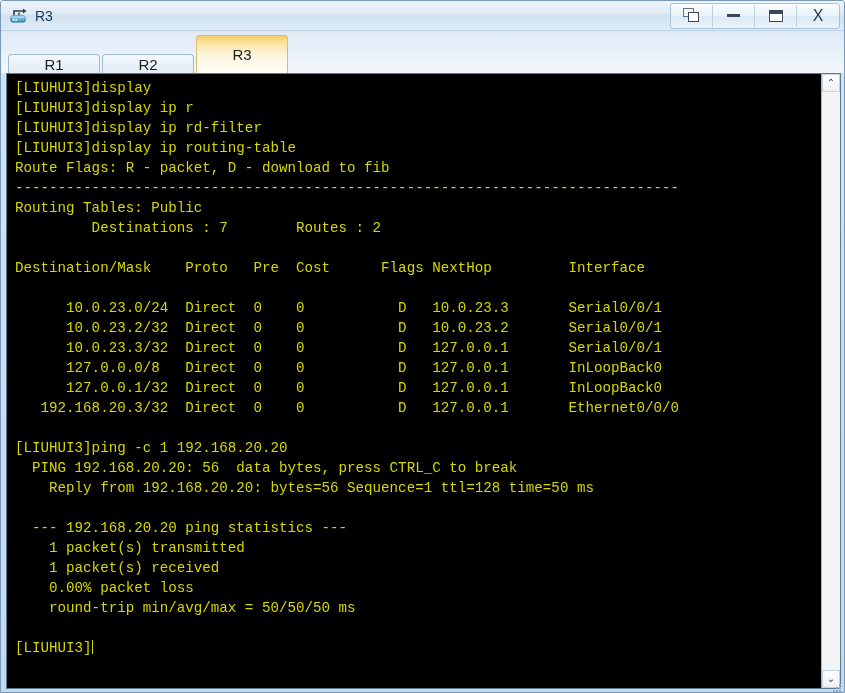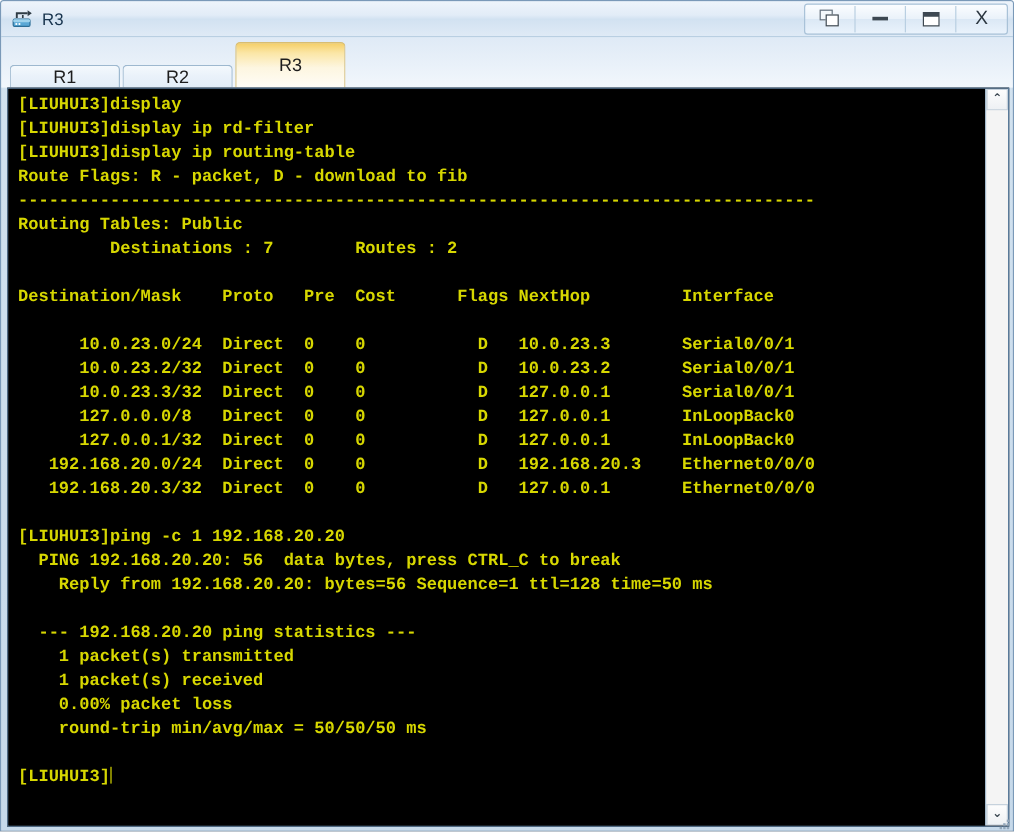--- a/index.html
+++ b/index.html
@@ -159,21 +159,20 @@
     position: absolute;
     left: 5px;
     top: 72px;
     width: 835px;
     height: 616px;
     box-sizing: border-box;
     background: #000000;
     border: 1px solid #5a7a99;
     display: flex;
     overflow: hidden;
-    font-weight: bold;
   }
   .terminal {
     flex: 1 1 auto;
     background: #000000;
     padding: 4px 0 0 8px;
     overflow: hidden;
     box-sizing: border-box;
   }
   .term-line {
     font-family: "Liberation Mono", "DejaVu Sans Mono", monospace;
@@ -275,35 +274,35 @@
       <span>R2</span>
     </div>
     <div class="tab active">
       <span>R3</span>
     </div>
   </div>
 
   <div class="terminal-frame">
     <div class="terminal" id="terminal-output">
         <div class="term-line">[LIUHUI3]display</div>
+        <div class="term-line">[LIUHUI3]display ip r</div>
         <div class="term-line">[LIUHUI3]display ip rd-filter</div>
         <div class="term-line">[LIUHUI3]display ip routing-table</div>
         <div class="term-line">Route Flags: R - packet, D - download to fib</div>
         <div class="term-line">------------------------------------------------------------------------------</div>
         <div class="term-line">Routing Tables: Public</div>
         <div class="term-line">         Destinations : 7        Routes : 2</div>
         <div class="term-line blank"> </div>
         <div class="term-line">Destination/Mask    Proto   Pre  Cost      Flags NextHop         Interface</div>
         <div class="term-line blank"> </div>
         <div class="term-line">      10.0.23.0/24  Direct  0    0           D   10.0.23.3       Serial0/0/1</div>
         <div class="term-line">      10.0.23.2/32  Direct  0    0           D   10.0.23.2       Serial0/0/1</div>
         <div class="term-line">      10.0.23.3/32  Direct  0    0           D   127.0.0.1       Serial0/0/1</div>
         <div class="term-line">      127.0.0.0/8   Direct  0    0           D   127.0.0.1       InLoopBack0</div>
         <div class="term-line">      127.0.0.1/32  Direct  0    0           D   127.0.0.1       InLoopBack0</div>
-        <div class="term-line">   192.168.20.0/24  Direct  0    0           D   192.168.20.3    Ethernet0/0/0</div>
         <div class="term-line">   192.168.20.3/32  Direct  0    0           D   127.0.0.1       Ethernet0/0/0</div>
         <div class="term-line blank"> </div>
         <div class="term-line">[LIUHUI3]ping -c 1 192.168.20.20</div>
         <div class="term-line">  PING 192.168.20.20: 56  data bytes, press CTRL_C to break</div>
         <div class="term-line">    Reply from 192.168.20.20: bytes=56 Sequence=1 ttl=128 time=50 ms</div>
         <div class="term-line blank"> </div>
         <div class="term-line">  --- 192.168.20.20 ping statistics ---</div>
         <div class="term-line">    1 packet(s) transmitted</div>
         <div class="term-line">    1 packet(s) received</div>
         <div class="term-line">    0.00% packet loss</div>

